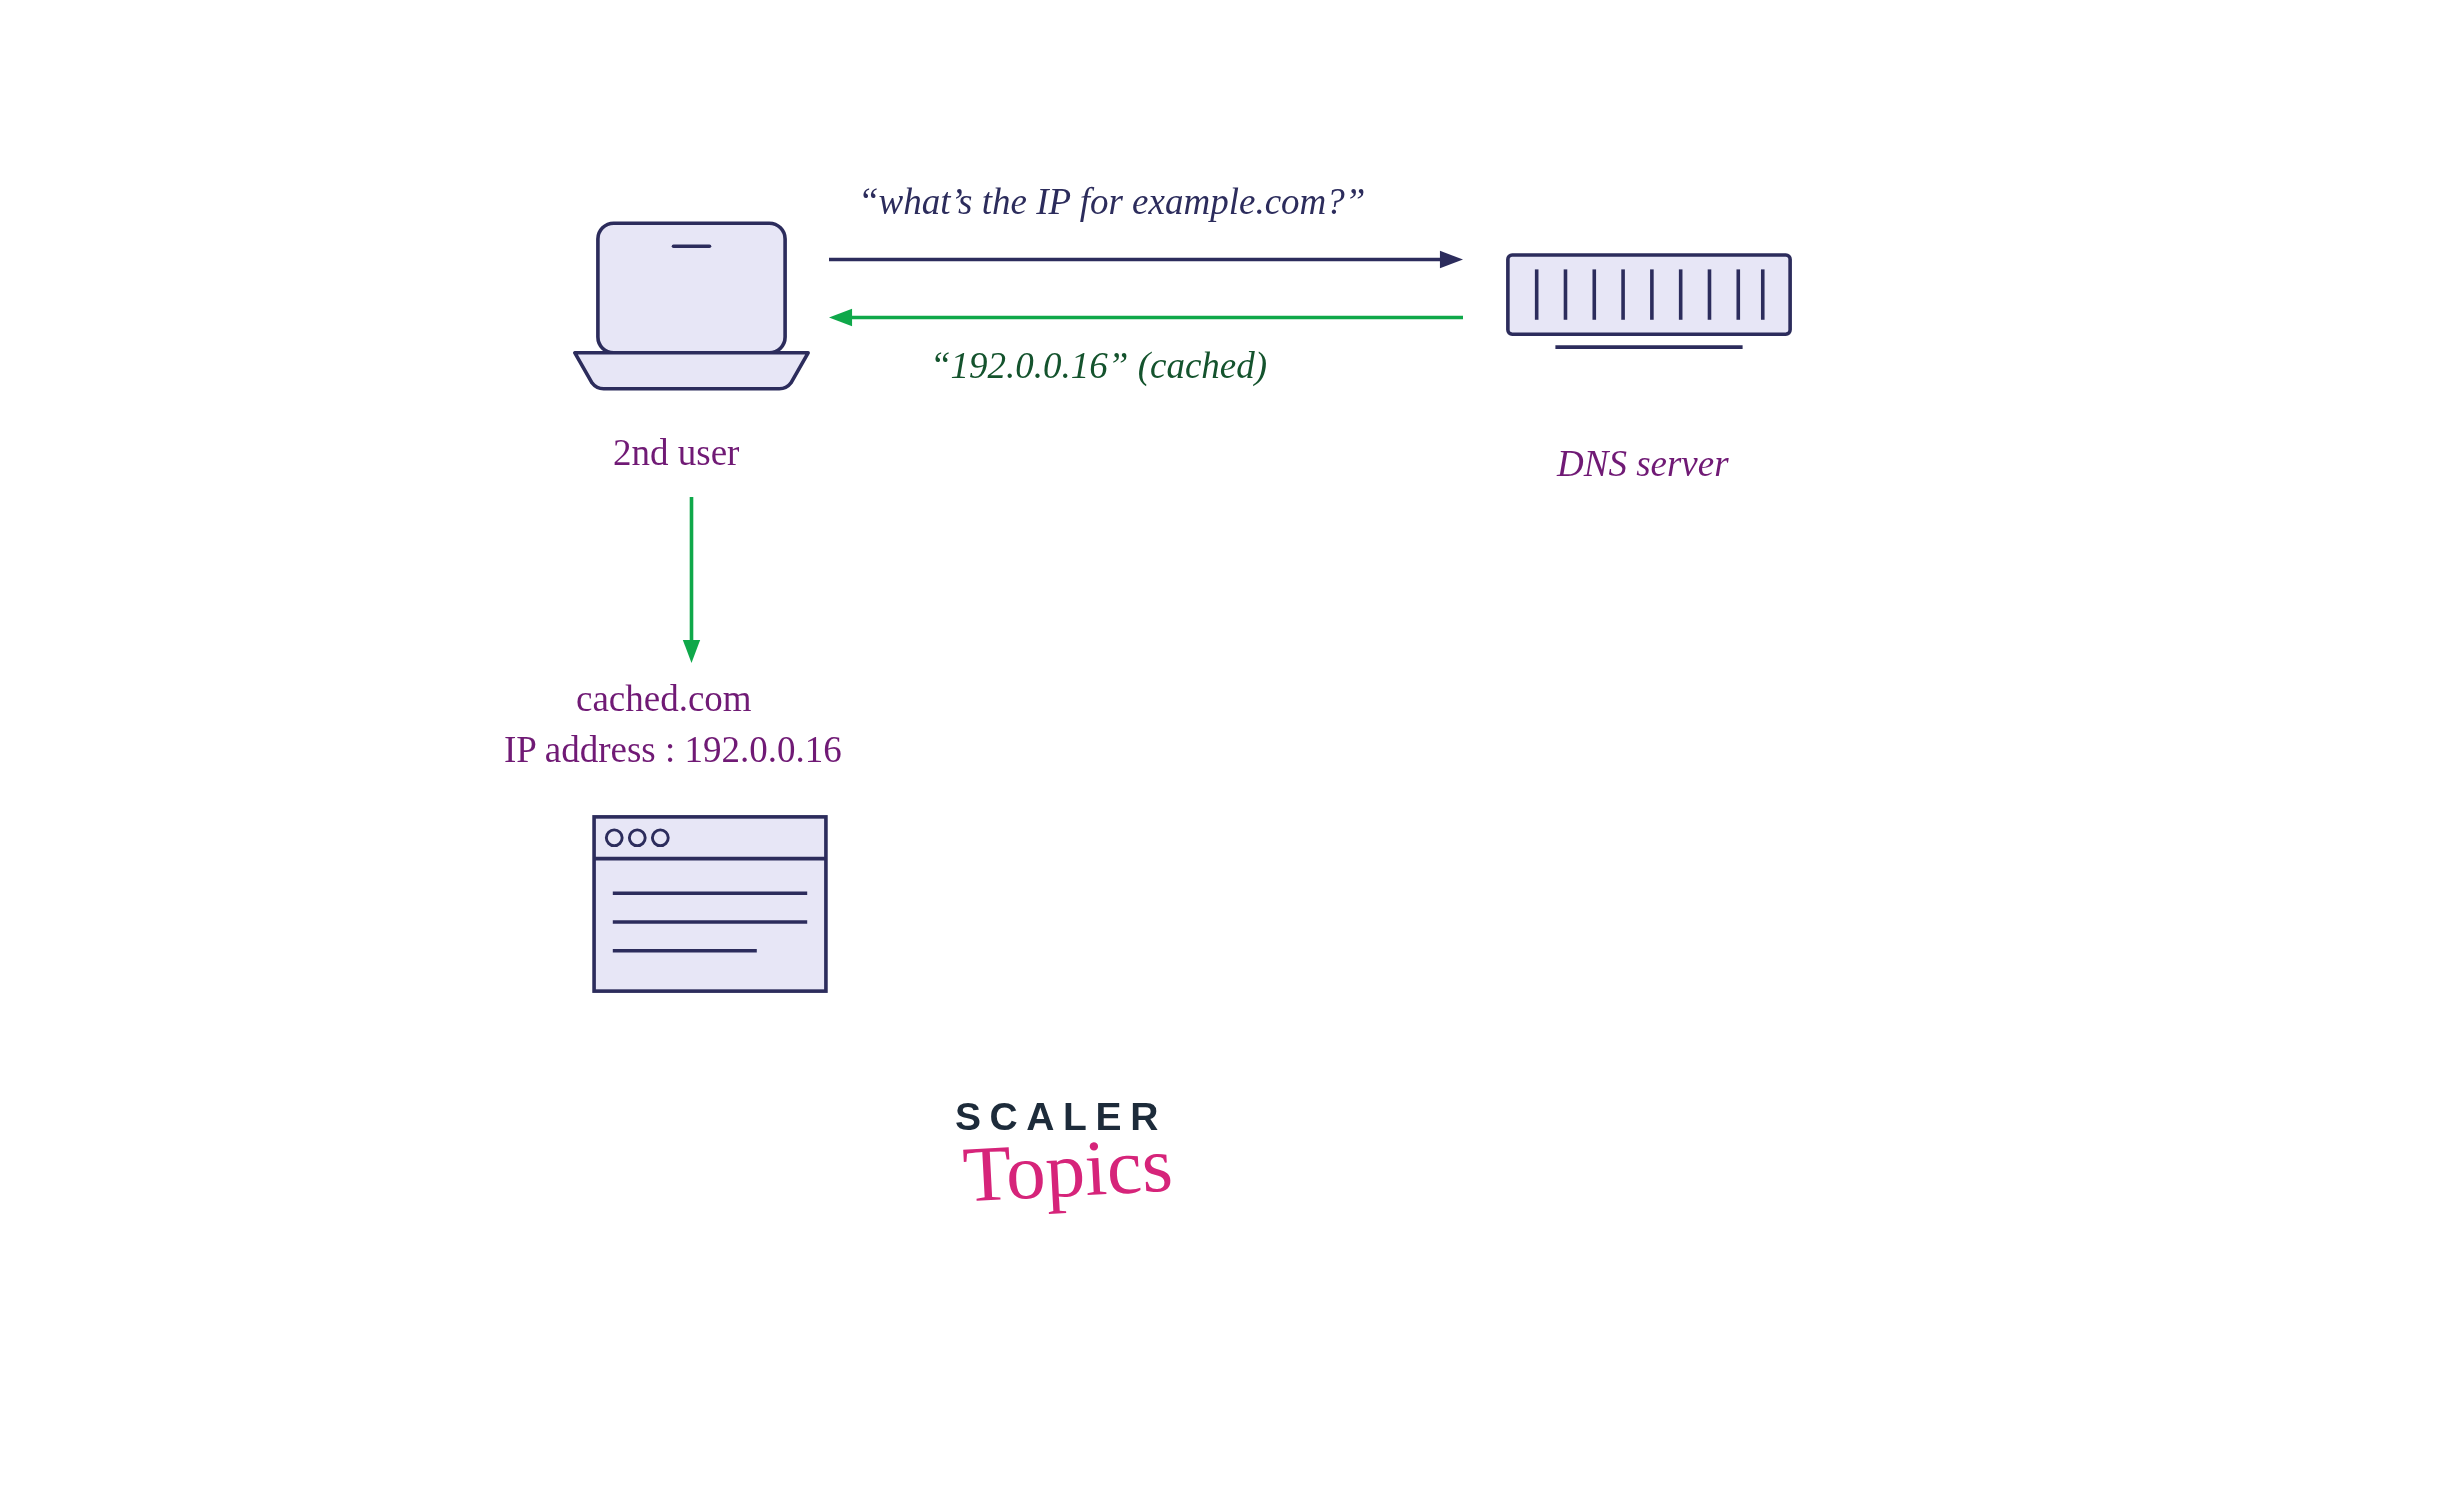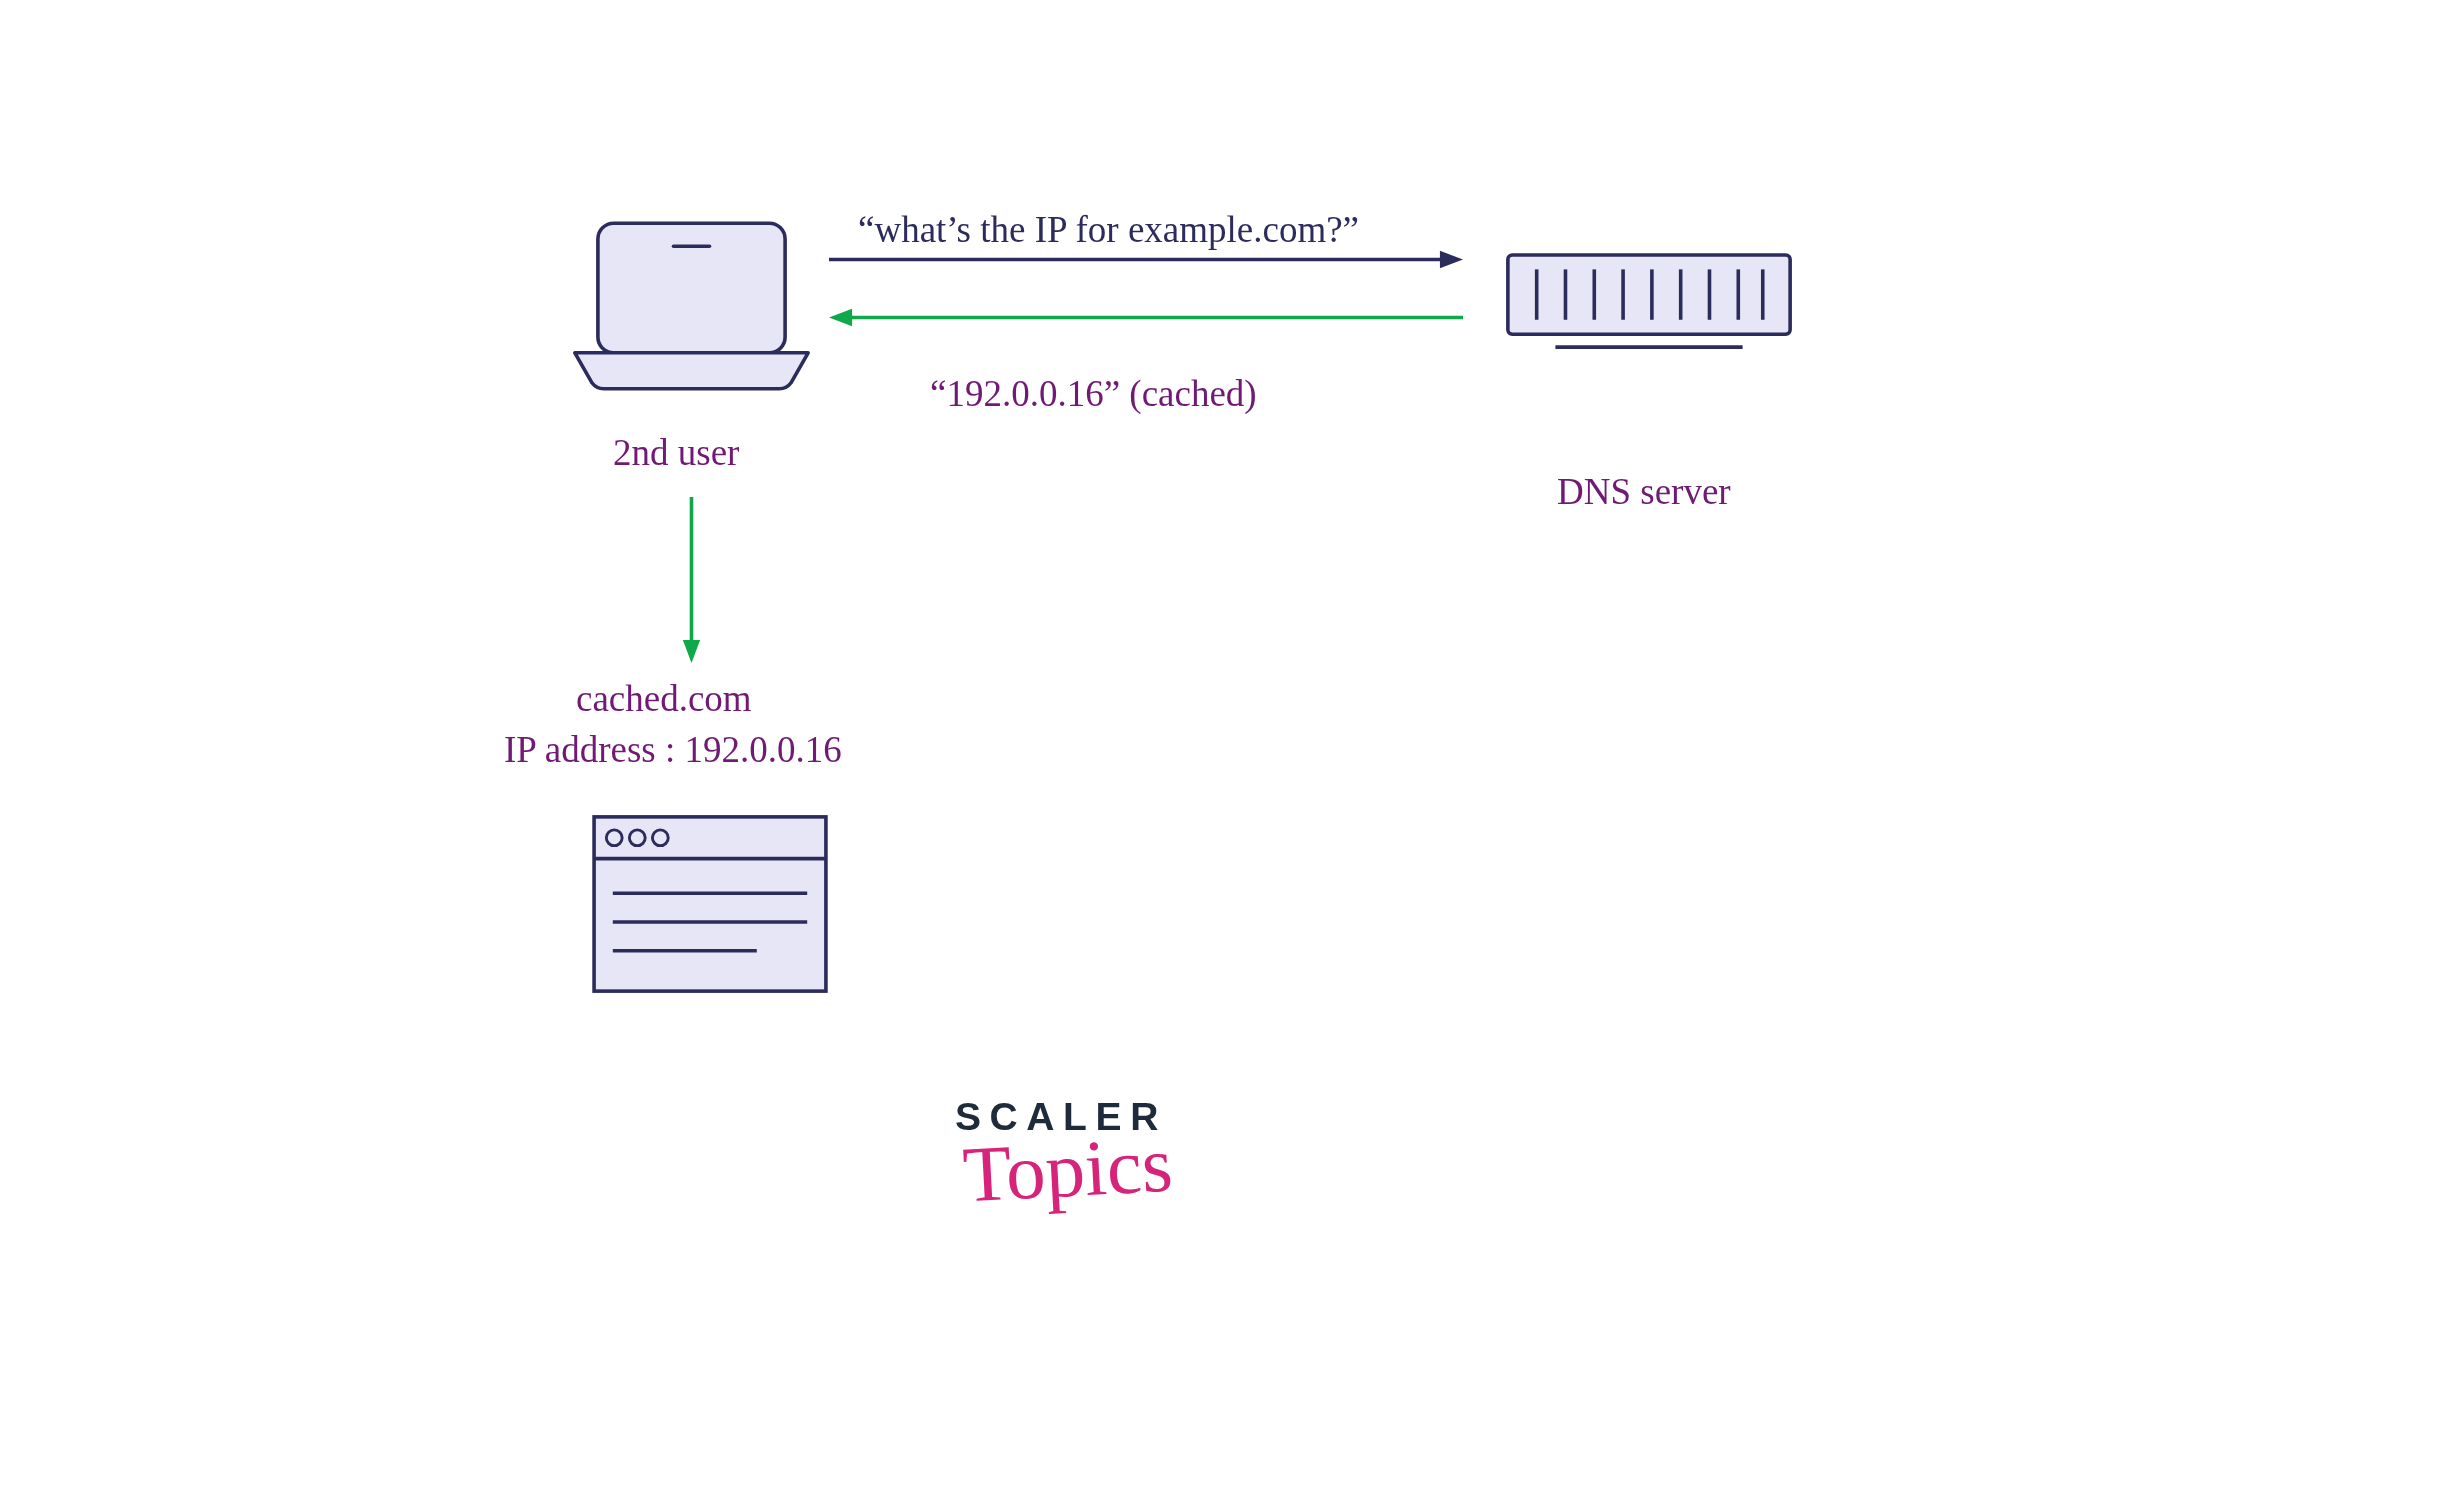--- a/index.html
+++ b/index.html
@@ -14,23 +14,23 @@
     position: absolute;
     inset: 0;
   }
   .label {
     position: absolute;
     font-size: 37px;
     color: #1a1a1a;
     white-space: nowrap;
   }
   .label-italic {
-    margin-top: 28px;
+    font-style: italic;
   }
-  .label-green { color: #701a75; }
+  .label-green { color: #14532d; }
   .label-navy { color: #2c2c5c; }
   .label-black { color: #701a75; }
 
   
   .logo {
     position: absolute;
     left: 949px;
     top: 1095px;
     text-align: center;
   }

